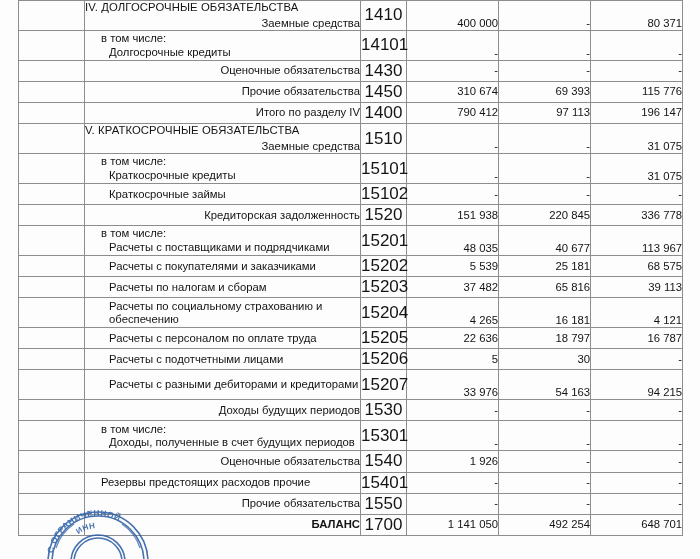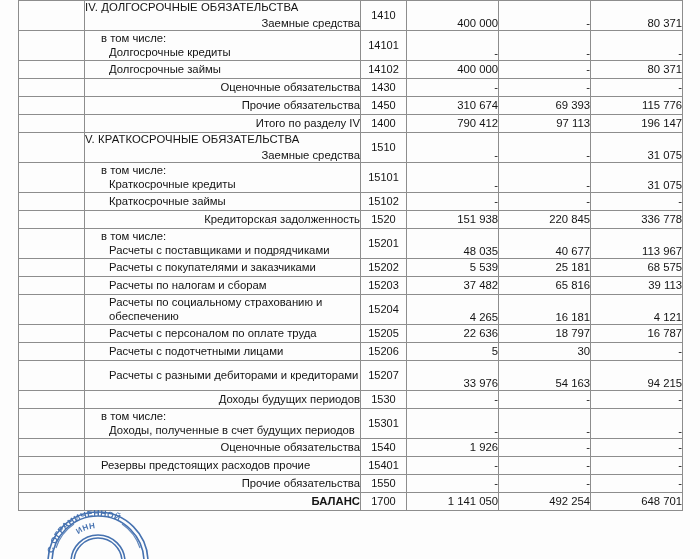--- a/index.html
+++ b/index.html
@@ -53,21 +53,21 @@
   td.gutter { border-left: 1px solid #8d8d8d; }
 
   td.name {
     padding: 2px 3px 2px 4px;
     text-align: left;
     white-space: pre-line;
   }
   td.code {
     text-align: center;
     padding: 2px 2px;
-    font-size: 11px;
+    font-size: 17px;
   }
   td.val {
     text-align: right;
     padding: 2px 6px 2px 3px;
     font-size: 11.3px;
   }
 
   
   .sec-head {
     display: block;
@@ -122,28 +122,20 @@
           <td class="val" style="vertical-align: bottom;">-</td>
           <td class="val" style="vertical-align: bottom;">80 371</td>
         </tr>
         <tr style="height: 30px;">
           <td class="gutter"></td>
           <td class="name"><span class="indent-note">в том числе:</span><span class="indent2">Долгосрочные кредиты</span></td>
           <td class="code">14101</td>
           <td class="val" style="vertical-align: bottom;">-</td>
           <td class="val" style="vertical-align: bottom;">-</td>
           <td class="val" style="vertical-align: bottom;">-</td>
-        </tr>
-        <tr style="height: 18px;">
-          <td class="gutter"></td>
-          <td class="name"><span class="indent2">Долгосрочные займы</span></td>
-          <td class="code">14102</td>
-          <td class="val">400 000</td>
-          <td class="val">-</td>
-          <td class="val">80 371</td>
         </tr>
         <tr style="height: 18px;">
           <td class="gutter"></td>
           <td class="name"><span class="sec-sub">Оценочные обязательства</span></td>
           <td class="code">1430</td>
           <td class="val">-</td>
           <td class="val">-</td>
           <td class="val">-</td>
         </tr>
         <tr style="height: 18px;">

